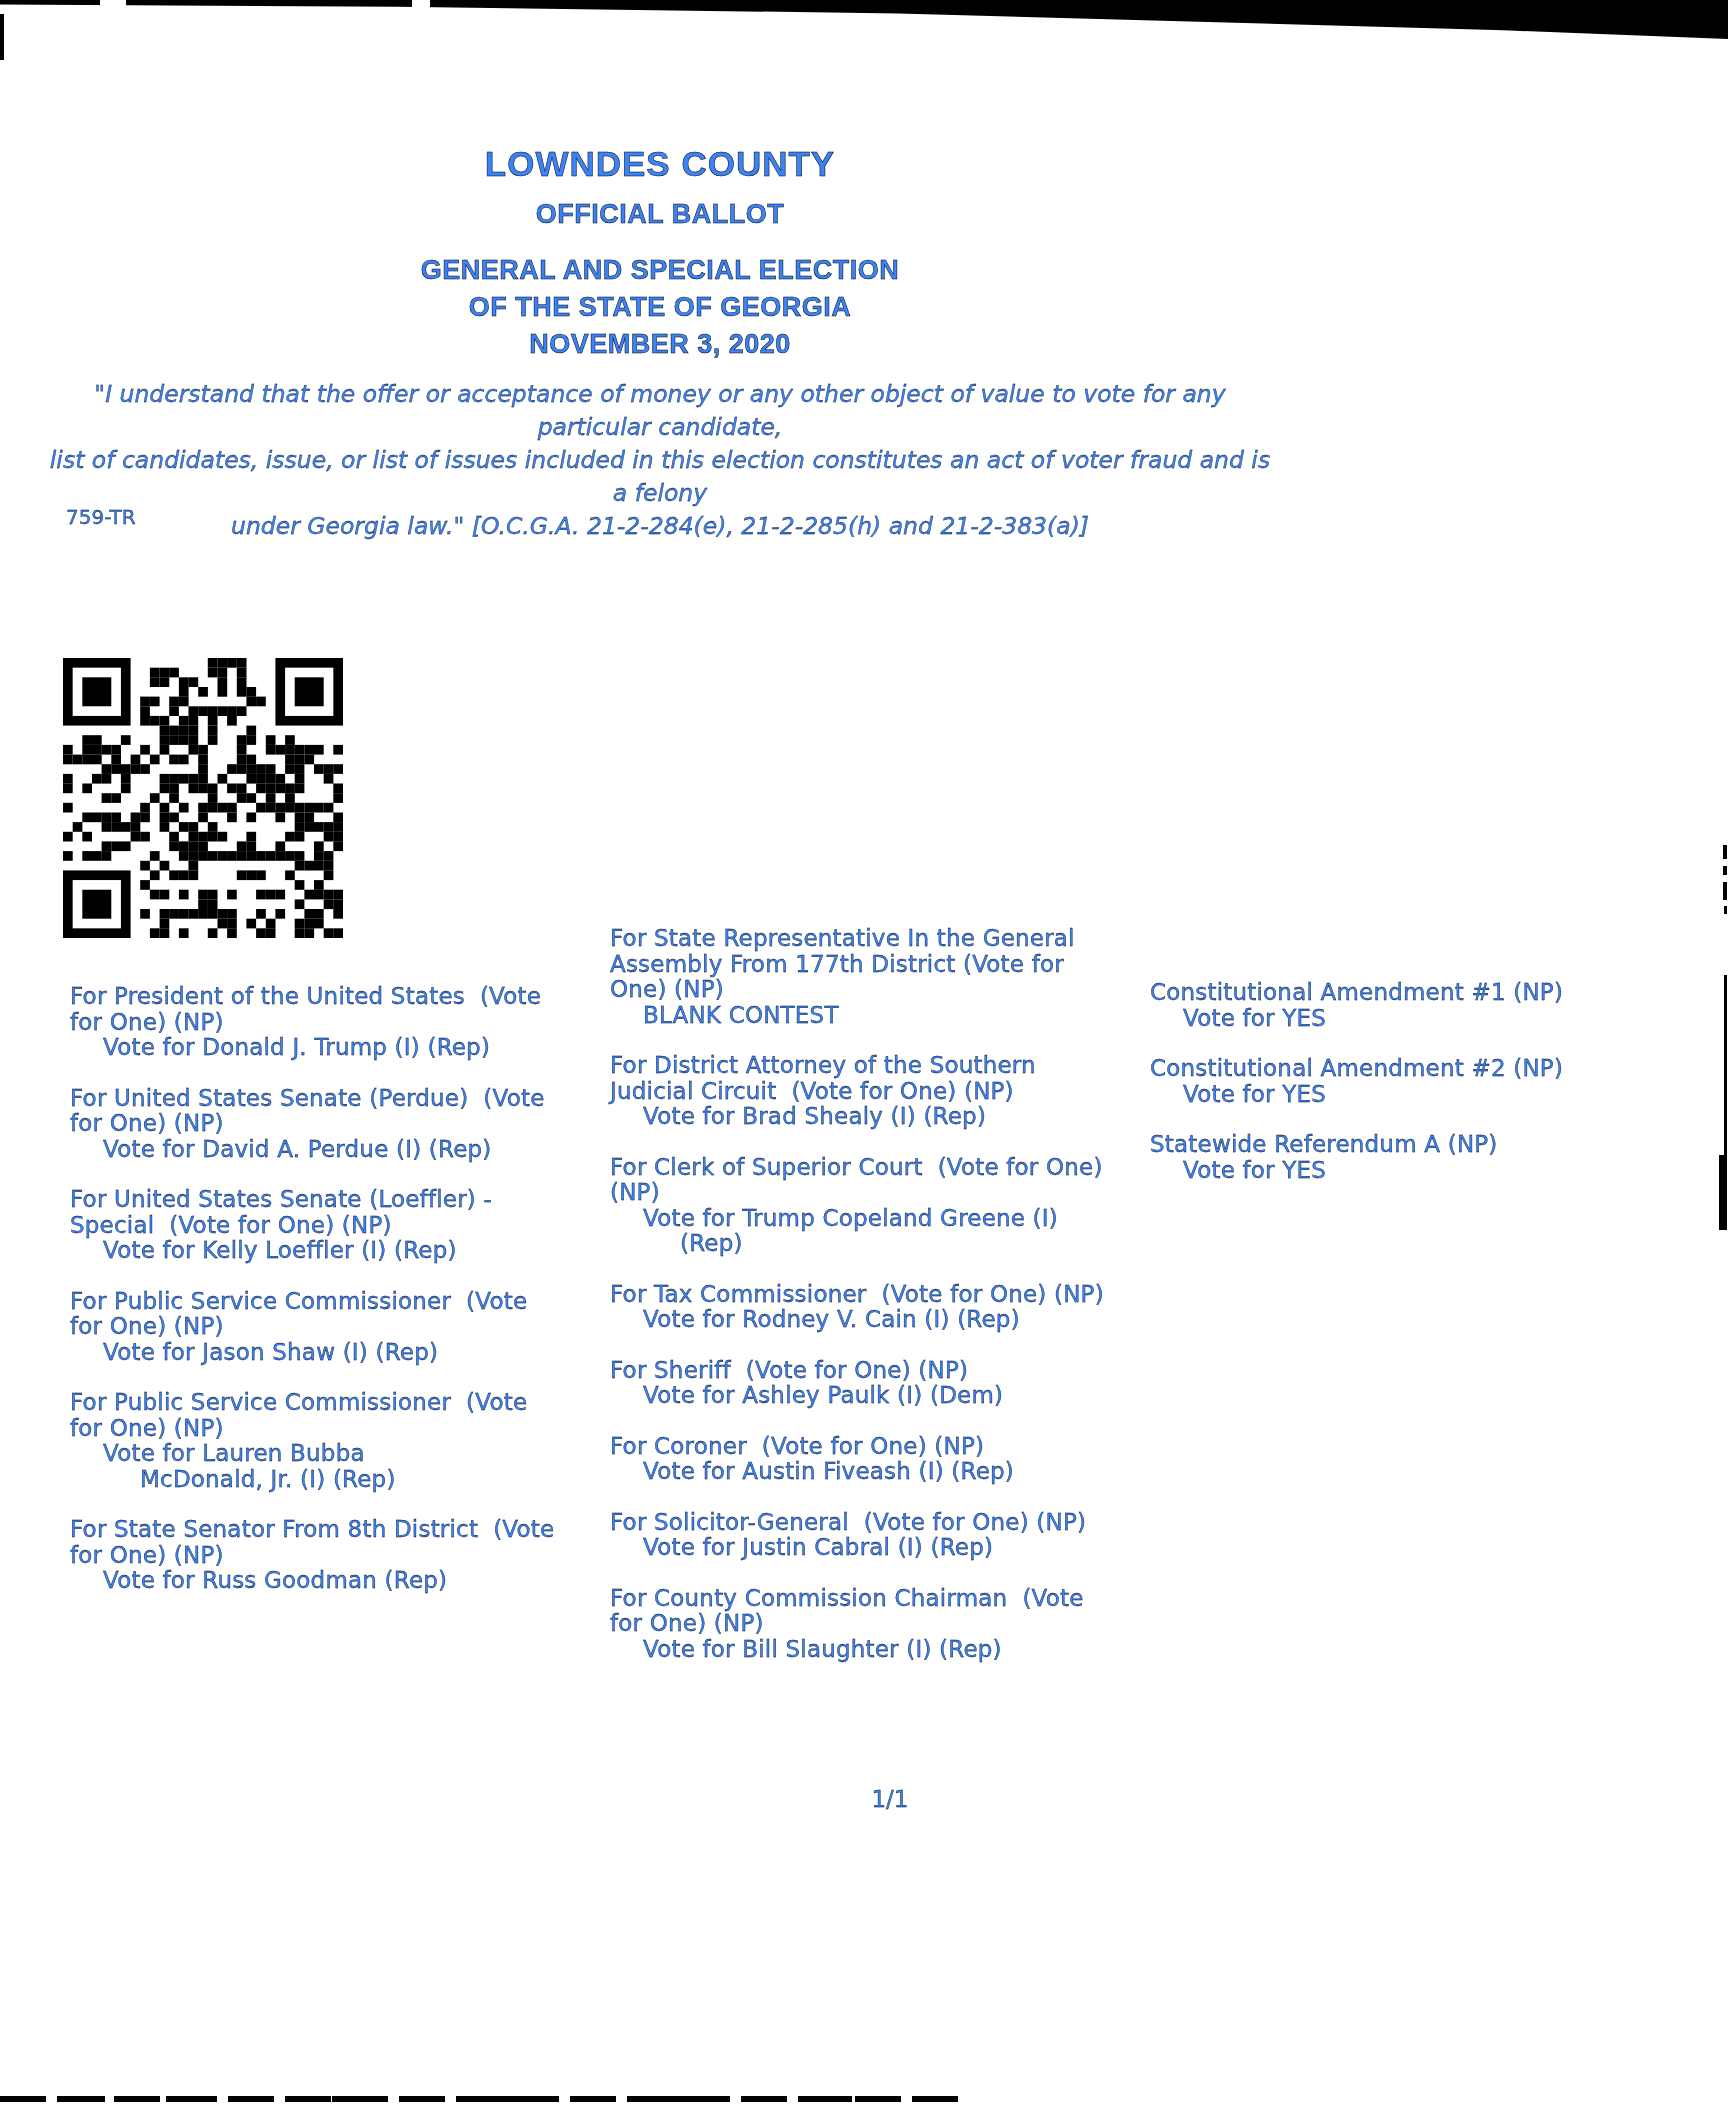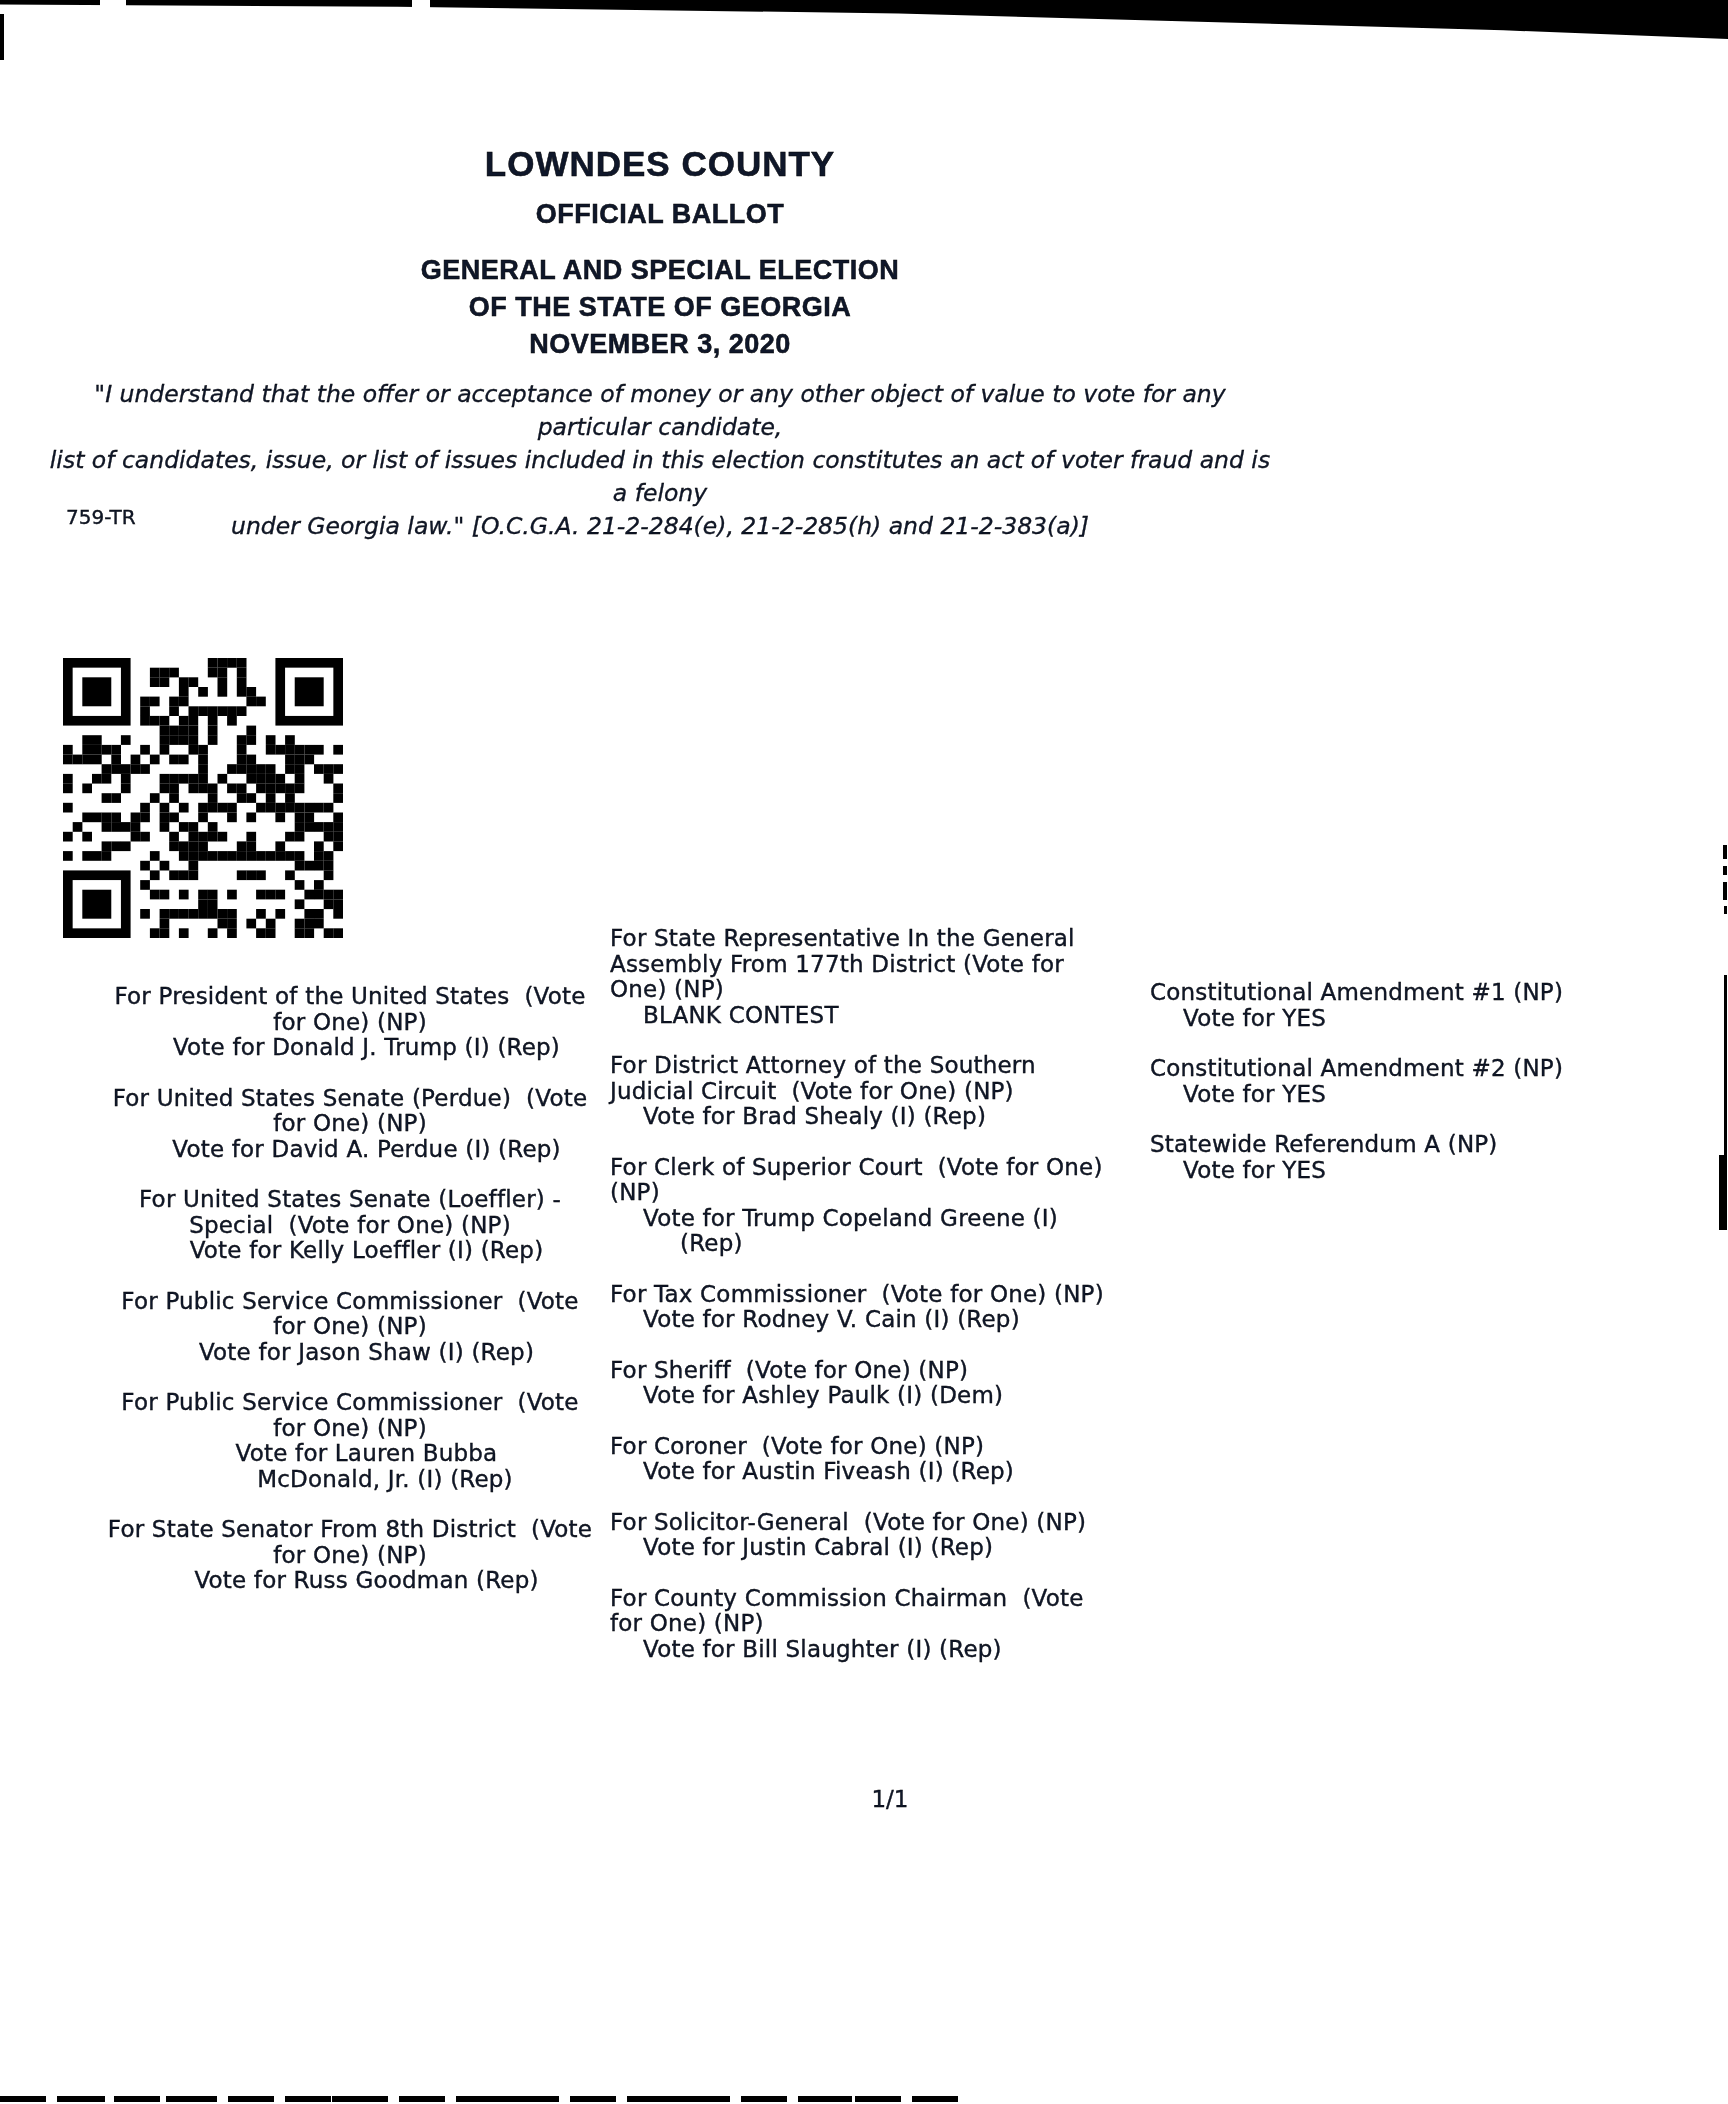--- a/index.html
+++ b/index.html
@@ -1,18 +1,18 @@
 <!DOCTYPE html>
 <html><head>
 <meta charset="utf-8">
 <style>
   html,body{margin:0;padding:0;background:#888;}
   .page{
     position:relative; width:1728px; height:2104px; background:#fff;
-    font-family:"DejaVu Sans", sans-serif; color:#0f172a; overflow:hidden;
+    font-family:"DejaVu Sans", sans-serif; color:#3b82f6; overflow:hidden;
     -webkit-text-stroke:0.35px #000;
   }
   
   .top-band{
     position:absolute; left:0; top:0; width:1728px; height:42px; background:#000;
     clip-path:polygon(0 0,100% 0,100% 93%,87% 72%,52% 32%,23% 16%,0 11%);
   }
   .top-gap{position:absolute; background:#fff; height:9px; top:0;}
   .left-tick{position:absolute; left:0; top:14px; width:4px; height:46px; background:#000;}
   .edge-mark{position:absolute; background:#000;}
@@ -28,21 +28,21 @@
   .hdr-ballot{top:199px; font-size:27px; letter-spacing:0.5px;text-align:center;}
   .hdr-election{top:252px; font-size:27px; line-height:37px; letter-spacing:0.5px;}
   .disclaimer{
     position:absolute; left:40px; top:378px; width:1240px; text-align:center;
     font-style:italic; font-size:23.5px; line-height:33px; -webkit-text-stroke:0.3px #000;
   }
   .ballot-id{position:absolute; left:66px; top:505px; font-size:20px;}
   .qr{position:absolute; left:63px; top:658px; width:280px; height:280px;}
   
   .col{position:absolute; font-size:23px; line-height:25.5px; letter-spacing:0.2px;}
-  .col1{left:70px;  top:984px; width:560px;text-align:center;}
+  .col1{left:70px;  top:984px; width:560px;}
   .col2{left:610px; top:926px; width:560px;}
   .col3{left:1150px;top:980px; width:470px;}
   .contest{margin-bottom:25px;}
   .line{white-space:pre;}
   .ind1{padding-left:33px;}
   .ind2{padding-left:70px;}
   .page-num{position:absolute; left:845px; top:1786px; width:90px; text-align:center; font-size:23px;}
 </style>
 </head>
 <body>

